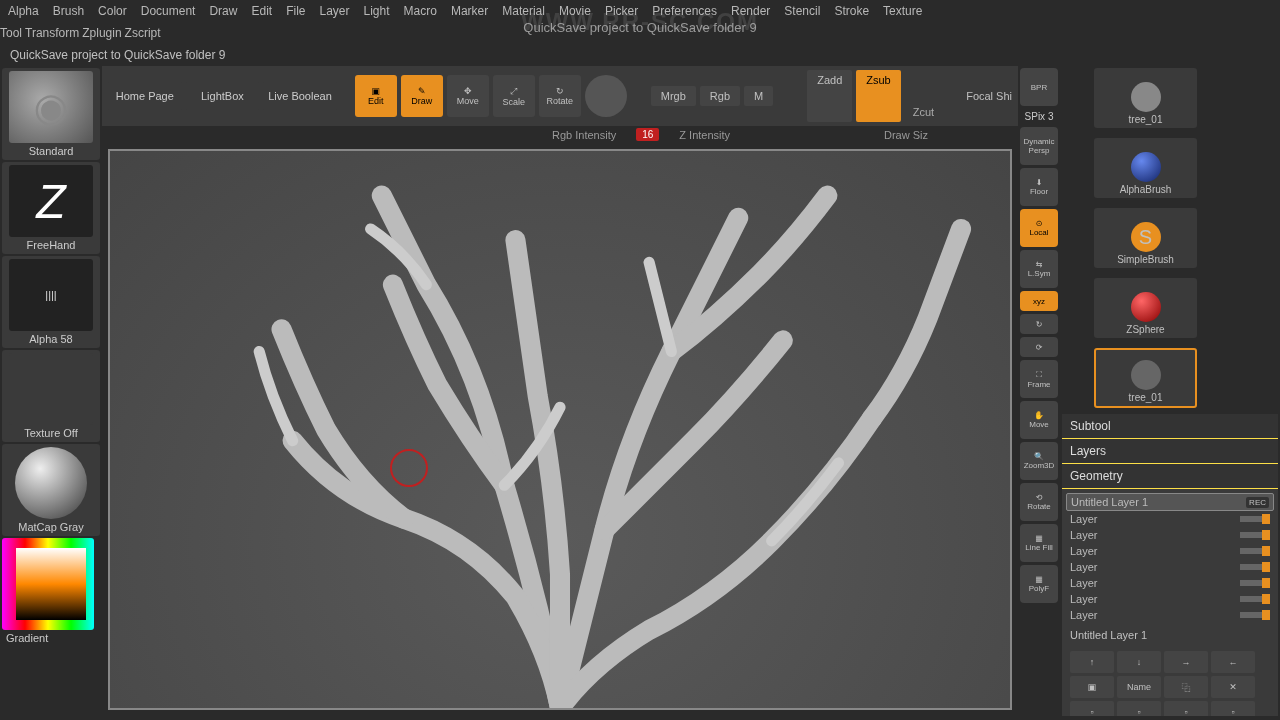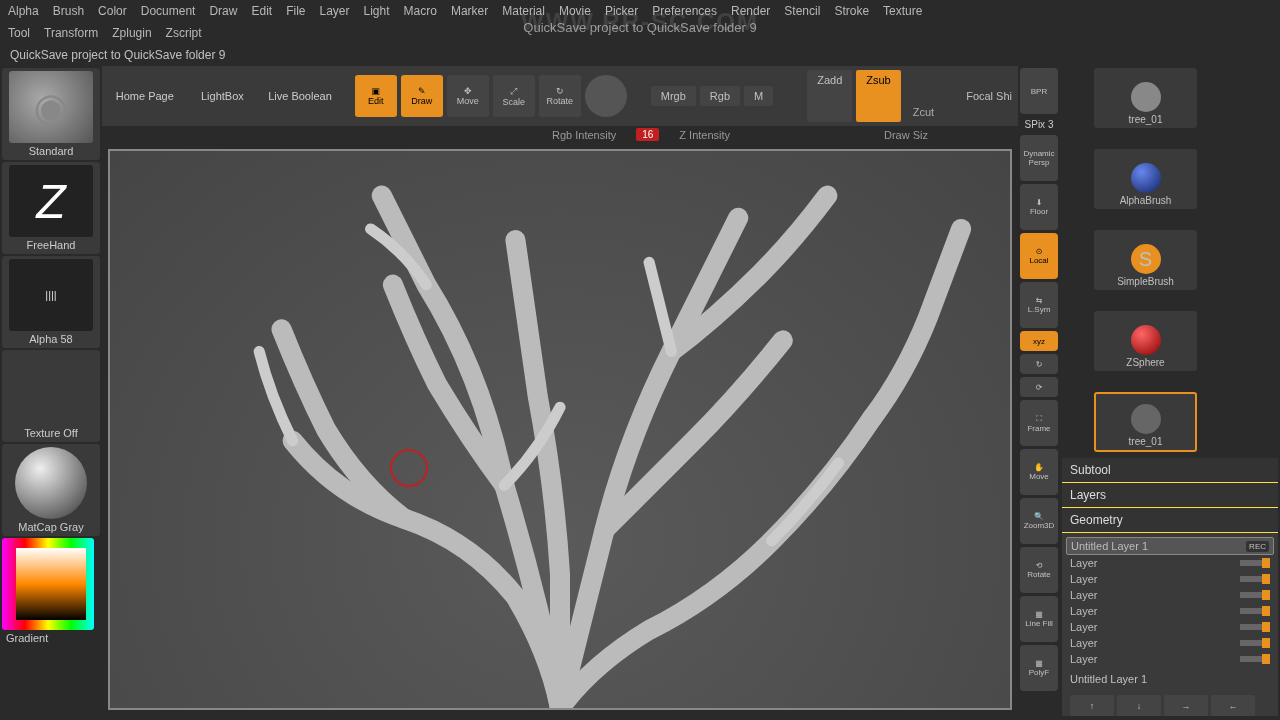--- a/index.html
+++ b/index.html
@@ -1,19 +1,19 @@
 <!DOCTYPE html>
 <html><head>
 <meta charset="utf-8">
 <style>
 * { margin: 0; padding: 0; box-sizing: border-box; font-family: Arial, sans-serif; }
 body { background: #2a2a2a; color: #c0c0c0; font-size: 11px; width: 1280px; height: 720px; overflow: hidden; position: relative; }
 .top-menu { display: flex; gap: 14px; padding: 4px 8px; background: #2a2a2a; font-size: 12px; }
 .top-menu span { cursor: pointer; color: #b8b8b8; }
-.second-menu { display: flex; gap: 14px; padding: 4px 8px; background: #2a2a2a; font-size: 12px; }
+.second-menu { display: flex; gap: 3px; padding: 4px 0; background: #2a2a2a; font-size: 12px; }
 .second-menu span { cursor: pointer; color: #b8b8b8; }
 .centered-title { position: absolute; top: 20px; left: 50%; transform: translateX(-50%); color: #999; font-size: 13px; }
 .quicksave-status { padding: 4px 10px; color: #c0c0c0; font-size: 12px; }
 .main-area { display: flex; height: calc(100% - 70px); }
 .left-panel { width: 102px; background: #2a2a2a; padding: 2px; }
 .nav-btn { background: #3a3a3a; color: #ccc; padding: 8px 4px; font-size: 11px; text-align: center; cursor: pointer; flex: 1; border-radius: 2px; }
 .tool-item { background: #3a3a3a; margin-bottom: 2px; padding: 3px; text-align: center; border-radius: 3px; }
 .tool-thumb { width: 84px; height: 72px; background: #555; border-radius: 3px; margin: 0 auto; display: flex; align-items: center; justify-content: center; }
 .tool-label { font-size: 11px; color: #ccc; margin-top: 2px; }
 .color-picker { width: 92px; height: 92px; background: linear-gradient(to right, #ff00ff, #ff0000, #ffff00, #00ff00, #00ffff); position: relative; margin-top: 2px; border-radius: 3px; }
@@ -27,25 +27,25 @@
 .mode-toggles { display: flex; gap: 4px; margin-left: 20px; }
 .mode-btn { background: #444; padding: 4px 10px; font-size: 11px; border-radius: 2px; cursor: pointer; }
 .mode-btn.active-orange { background: #e89020; color: #000; }
 .mode-label { padding: 4px 8px; font-size: 11px; color: #aaa; margin-top: 32px; }
 .intensity-row { display: flex; gap: 20px; padding: 2px 90px; font-size: 11px; color: #999; align-items: center; }
 .intensity-val { background: #c02020; color: #fff; padding: 1px 6px; font-size: 10px; border-radius: 2px; }
 .viewport { flex: 1; background: #4a4a4a; margin: 6px; border: 2px solid #888; position: relative; overflow: hidden; }
 .viewport-content { width: 100%; height: 100%; background: radial-gradient(ellipse at center 70%, #5a5a5a 0%, #454545 100%); position: relative; }
 .cursor-ring { position: absolute; left: 280px; top: 298px; width: 38px; height: 38px; border: 2px solid #c02020; border-radius: 50%; }
 .right-column-tools { width: 42px; background: #2a2a2a; padding: 2px; display: flex; flex-direction: column; gap: 3px; }
-.rt-btn { width: 38px; height: 46px; background: #444; border-radius: 4px; display: flex; flex-direction: column; align-items: center; justify-content: center; font-size: 8px; cursor: pointer; text-align: center; }
+.rt-btn { width: 38px; height: 38px; background: #444; border-radius: 4px; display: flex; flex-direction: column; align-items: center; justify-content: center; font-size: 8px; cursor: pointer; text-align: center; }
 .rt-btn.orange { background: #e89020; color: #000; }
 .rt-label { font-size: 10px; color: #ccc; text-align: center; padding: 2px; }
 .far-right { width: 220px; background: #2a2a2a; padding: 2px; overflow-y: auto; }
-.tool-grid { display: flex; flex-wrap: wrap; gap: 21px; margin-bottom: 6px; padding-left: 32px; }
+.tool-grid { display: flex; flex-wrap: wrap; gap: 10px; margin-bottom: 6px; padding-left: 32px; }
 .tool-swatch { width: 103px; height: 60px; background: #3a3a3a; border-radius: 3px; display: flex; flex-direction: column; align-items: center; justify-content: flex-end; font-size: 10px; padding: 3px; position: relative; }
 .tool-swatch.selected { border: 2px solid #e89020; }
 .swatch-icon { width: 30px; height: 30px; border-radius: 50%; margin-bottom: 2px; }
 .panel-header { background: #333; padding: 5px 8px; font-size: 12px; color: #ddd; cursor: pointer; border-bottom: 1px solid #fde047; }
 .layers-panel { background: #3a3a3a; padding: 4px; }
 .layer-row { display: flex; align-items: center; padding: 2px 4px; }
 .layer-row.selected { background: #555; border: 1px solid #888; border-radius: 2px; }
 .layer-name { flex: 1; font-size: 11px; color: #bbb; }
 .layer-slider { width: 30px; height: 6px; background: #666; position: relative; }
 .layer-slider::after { content: ''; position: absolute; right: 0; top: -2px; width: 8px; height: 10px; background: #e89020; }

